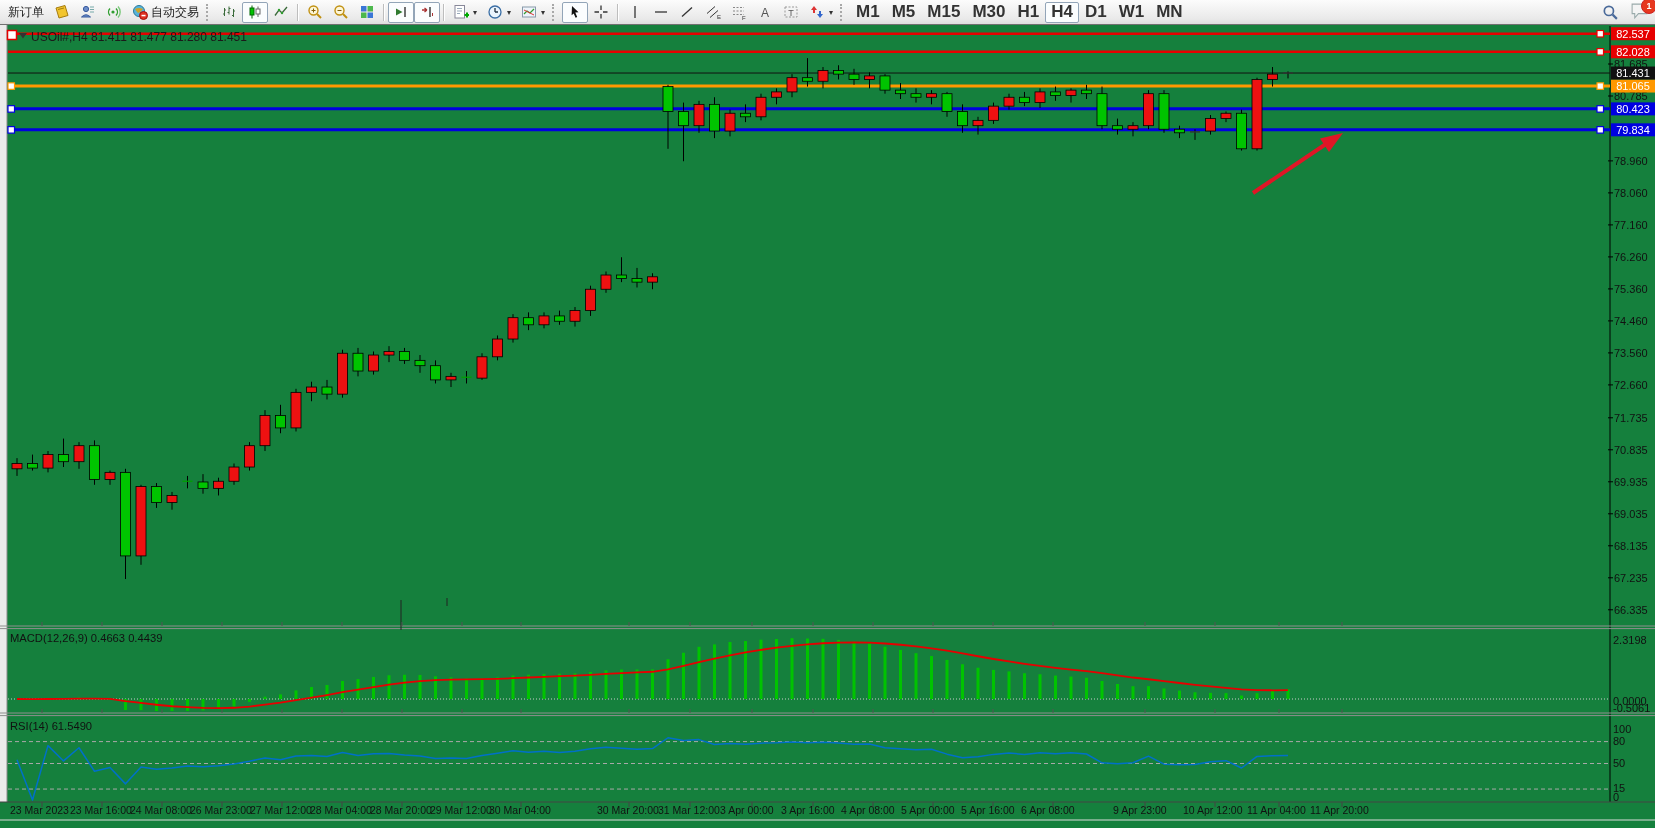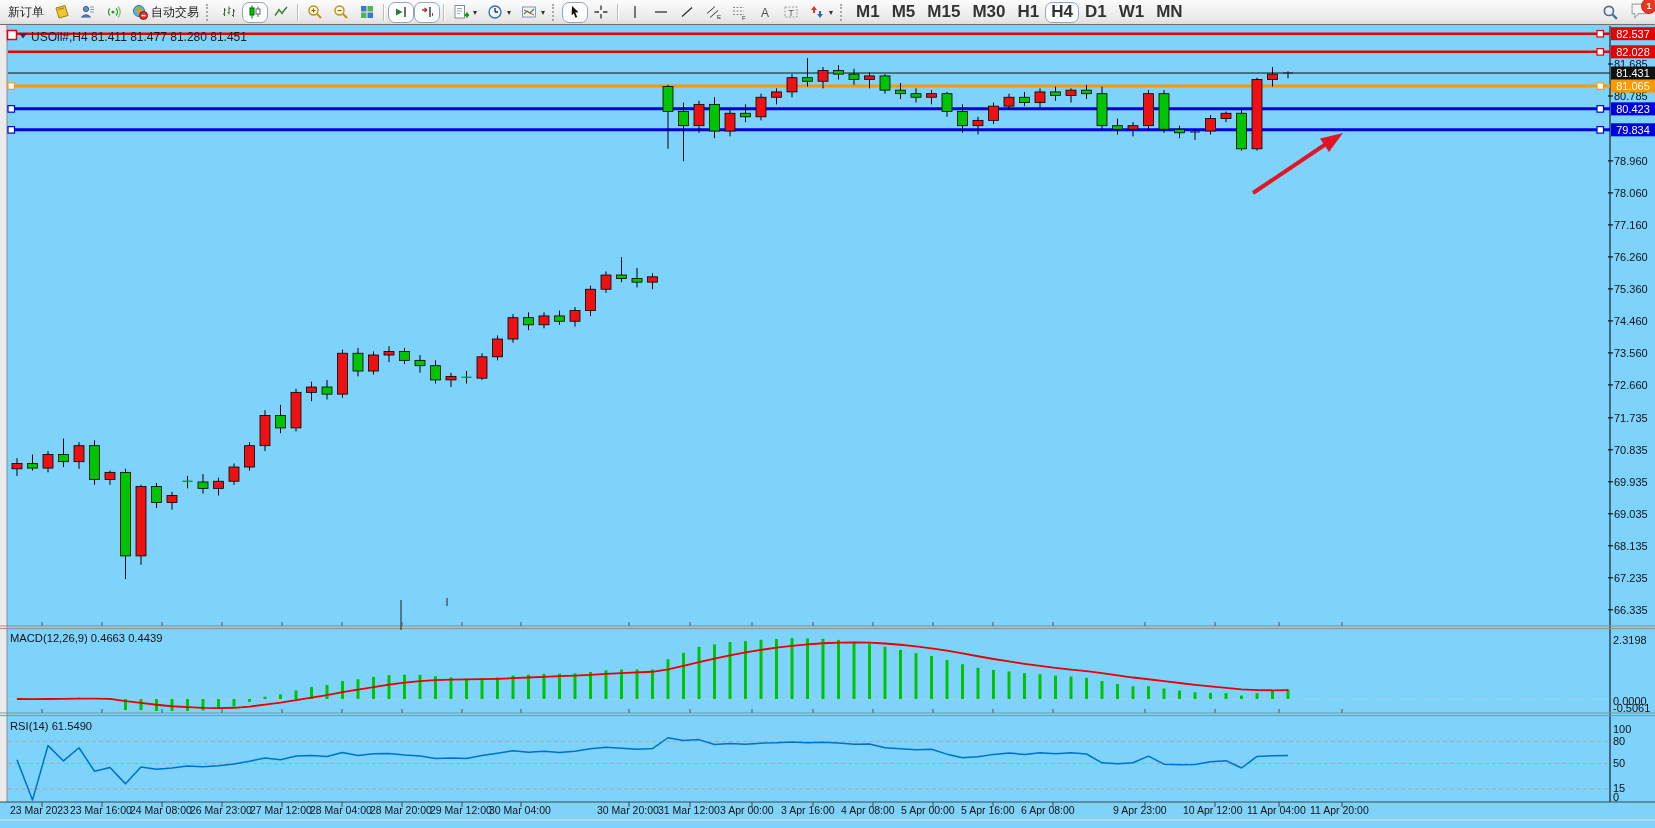--- a/index.html
+++ b/index.html
@@ -1,22 +1,22 @@
 <!DOCTYPE html>
 <html><head>
 <meta charset="utf-8">
 <style>
   html,body{margin:0;padding:0;background:#fff;font-family:"Liberation Sans",sans-serif;}
-  .app{position:relative;width:1655px;height:828px;overflow:hidden;background:#7dd3fc;}
+  .app{position:relative;width:1655px;height:828px;overflow:hidden;background:#15803d;}
   .toolbar{position:absolute;top:0;left:0;width:1655px;height:25px;z-index:5;
     background:linear-gradient(#fcfcfc,#e9e9e9 80%,#dedede);border-bottom:1px solid #707070;
     display:flex;align-items:center;padding-left:3px;box-sizing:border-box;font-size:12px;color:#222;}
   .tb-btn{display:inline-flex;align-items:center;gap:3px;height:21px;padding:0 4px;border:1px solid transparent;
     background:transparent;font-family:"Liberation Sans",sans-serif;font-size:12px;color:#222;cursor:default;}
-  .tb-btn.sel{border:1px solid #93a5b8;background:#fbfdfe;border-radius:7px;}
+  .tb-btn.sel{border:1px solid #93a5b8;background:#fbfdfe;border-radius:2px;}
   .tf{font-size:17px;color:#333;padding:0 5px;font-weight:bold;}
   .sep{width:1px;height:17px;background:#bdbdbd;border-right:1px solid #fff;margin:0 3px;}
   .grip{width:4px;height:17px;border-left:2px dotted #a8a8a8;margin:0 4px 0 2px;}
   .caret{font-size:8px;color:#333;margin-left:1px;}
   .right-icons{position:absolute;right:6px;top:2px;display:flex;align-items:center;gap:6px;}
   .badge{position:absolute;top:-4px;right:-8px;width:14px;height:14px;border-radius:50%;background:#e6381f;
     color:#fff;font-size:9px;font-weight:bold;display:flex;align-items:center;justify-content:center;border:1px solid #c22;}
   .chat-wrap{position:relative;}
   svg text{font-family:"Liberation Sans",sans-serif;}
 </style>

